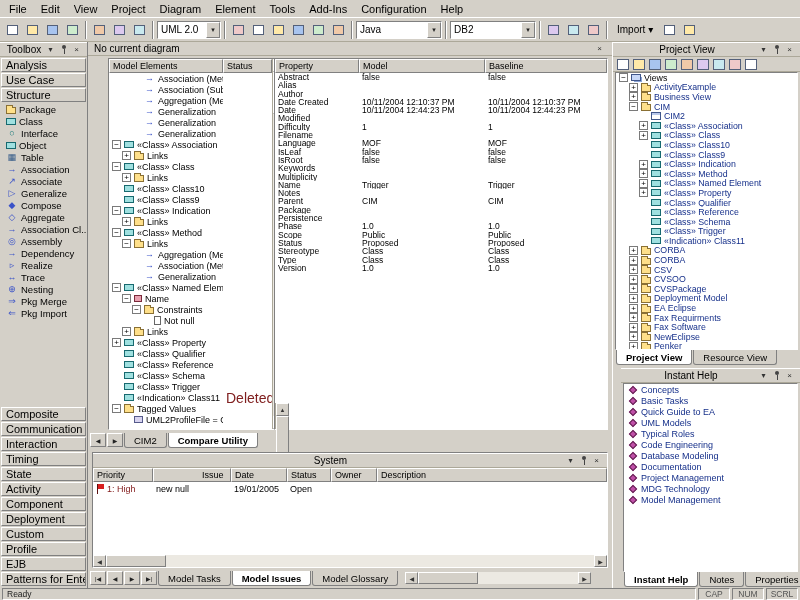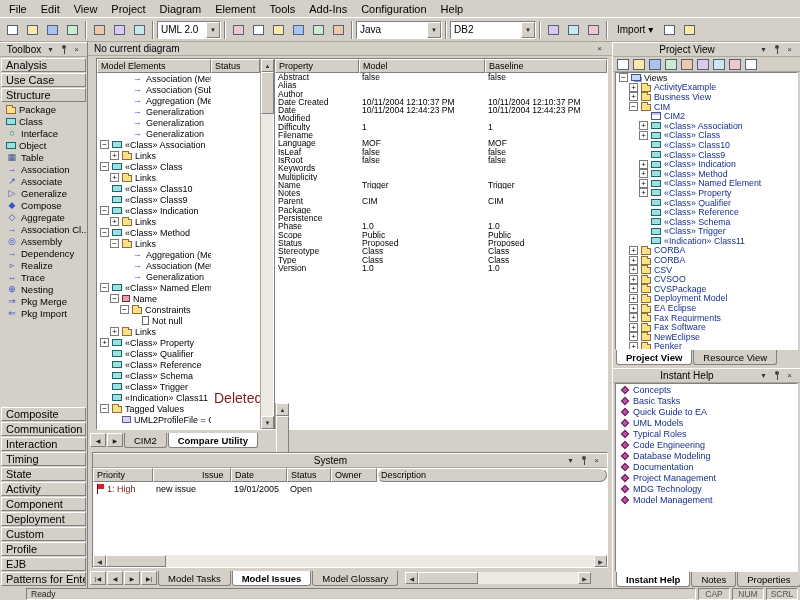--- a/index.html
+++ b/index.html
@@ -33,21 +33,21 @@
   .tbx-sec{height:14px;flex:none;background:#d4d0c8;border-top:1px solid #fff;border-left:1px solid #fff;border-right:1px solid #808080;border-bottom:1px solid #808080;font-size:11px;display:flex;align-items:center;padding:0 4px;margin-bottom:1px;white-space:nowrap;overflow:hidden;}
   .tbx-item{height:12px;flex:none;display:flex;align-items:center;gap:3px;padding-left:5px;font-size:9.5px;white-space:nowrap;overflow:hidden;}
   .tbx-ico{width:12px;flex:none;display:flex;align-items:center;justify-content:center;font-size:9px;line-height:9px;}
   .tbx-spacer{flex:1;}
 
   .center{position:absolute;left:88px;top:42px;width:524px;height:546px;background:#d4d0c8;}
   .nodiag{position:absolute;left:0;top:0;right:0;height:14px;background:#d4d0c8;border-bottom:1px solid #aca899;display:flex;align-items:center;font-size:10px;padding:0 6px;}
   .nodiag .t{flex:1;}
 
   .cmp{position:absolute;background:#fff;border:1px solid;border-color:#808080 #fff #fff #808080;display:flex;}
-  .cmp-tree{left:8px;top:16px;width:178px;height:372px;}
+  .cmp-tree{left:20px;top:16px;width:178px;height:372px;}
   .cmp-grid{left:186px;top:16px;width:334px;height:372px;flex-direction:column;}
   .cmp-main{flex:1;display:flex;flex-direction:column;overflow:hidden;background:#fff;}
   .hdrrow{display:flex;flex:none;}
   .hdrcell{background:#d4d0c8;border-top:1px solid #fff;border-left:1px solid #fff;border-right:1px solid #808080;border-bottom:1px solid #808080;font-size:9px;height:14px;display:flex;align-items:center;padding:0 3px;white-space:nowrap;overflow:hidden;}
   .rows{flex:1;overflow:hidden;background:#fff;}
 
   .trow{display:flex;align-items:center;gap:3px;height:11px;white-space:nowrap;overflow:hidden;}
   .exp{width:9px;height:9px;border:1px solid #7a7a7a;background:#fff;font-size:8px;line-height:7px;text-align:center;flex:none;}
   .expspace{width:9px;flex:none;}
   .tlabel{font-size:9px;overflow:hidden;white-space:nowrap;flex:1;}
@@ -91,34 +91,34 @@
   .system{position:absolute;left:4px;top:410px;right:4px;height:116px;background:#fff;border:1px solid;border-color:#808080 #fff #fff #808080;display:flex;flex-direction:column;}
   .sysrows{flex:1;background:#fff;overflow:hidden;}
   .sysrow{display:flex;height:13px;align-items:center;}
   .scell{font-size:9px;white-space:nowrap;overflow:hidden;padding-left:3px;display:flex;align-items:center;gap:2px;}
   .sc0{width:60px;flex:none;color:#801818;} .sc1{width:78px;flex:none;} .sc2{width:56px;flex:none;}
   .sc3{width:44px;flex:none;} .sc4{width:46px;flex:none;} .sc5{flex:1;}
 
   .rightcol{position:absolute;left:612px;top:42px;width:188px;height:546px;display:flex;flex-direction:column;background:#d4d0c8;border-left:1px solid #fff;}
   .panel{display:flex;flex-direction:column;overflow:hidden;}
   .project-panel{height:324px;flex:none;}
-  .help-panel{height:220px;flex:none;margin-top:2px;}
+  .help-panel{height:220px;flex:none;margin-top:2px;margin-left:8px;}
   .ptoolbar{height:15px;flex:none;display:flex;align-items:center;gap:2px;padding:0 3px;background:#d4d0c8;border-bottom:1px solid #aca899;}
   .pico{width:12px;height:11px;border:1px solid #53607a;flex:none;}
   .treearea{flex:1;background:#fff;border:1px solid;border-color:#808080 #fff #fff #808080;margin:0 2px;overflow:hidden;}
   .ptrow{display:flex;align-items:center;gap:3px;height:9.6px;white-space:nowrap;overflow:hidden;}
   .ptrow .tlabel{font-size:8.8px;color:#16308a;}
   .ptrow .tlabel.root{color:#000;}
   .paneltabs{height:16px;flex:none;display:flex;align-items:flex-start;gap:1px;padding:0 3px;}
   .helprow{display:flex;align-items:center;gap:3px;height:11px;padding-left:4px;white-space:nowrap;overflow:hidden;}
   .helprow .tlabel{font-size:9px;color:#16308a;}
 
   .statusbar{position:absolute;left:0;top:588px;width:800px;height:12px;display:flex;align-items:stretch;gap:2px;background:#d4d0c8;padding:0 2px;}
   .stcell{border:1px solid;border-color:#808080 #fff #fff #808080;font-size:8.5px;display:flex;align-items:center;padding:0 4px;color:#222;}
-  .stmain{flex:1;margin-left:24px;}
+  .stmain{flex:1;}
   .stkey{width:32px;justify-content:center;color:#555;}
 </style>
 </head>
 <body>
 
 <div id="app">
   <div class="menubar">
       <div class="menu-item">File</div>
       <div class="menu-item">Edit</div>
       <div class="menu-item">View</div>
@@ -681,29 +681,29 @@
             <span class="pin-ico"></span>
           </span>
         <span class="pbtn">×</span>
       </div>
       <div class="hdrrow">
           <div class="hdrcell" style="width: 60px; flex: 0 0 auto;">Priority</div>
           <div class="hdrcell" style="width: 78px; flex: 0 0 auto; padding-left: 48px;">Issue</div>
           <div class="hdrcell" style="width: 56px; flex: 0 0 auto;">Date</div>
           <div class="hdrcell" style="width: 44px; flex: 0 0 auto;">Status</div>
           <div class="hdrcell" style="width: 46px; flex: 0 0 auto;">Owner</div>
-          <div class="hdrcell" style="flex: 1 1 0%; border-radius: 7px;">Description</div>
+          <div class="hdrcell" style="flex: 1 1 0%;">Description</div>
         </div>
       <div class="sysrows">
           <div class="sysrow">
             <span class="scell sc0">
               <span class="flag-ico"></span>
               <span>1: High</span>
             </span>
-            <span class="scell sc1">new issue</span>
+            <span class="scell sc1">new null</span>
             <span class="scell sc2">19/01/2005</span>
             <span class="scell sc3">Open</span>
             <span class="scell sc4"></span>
             <span class="scell sc5"></span>
           </div>
         </div>
       <div class="hscroll">
           <div class="hbtn">◀</div>
           <div class="htrack">
             <div class="hthumb"></div>

